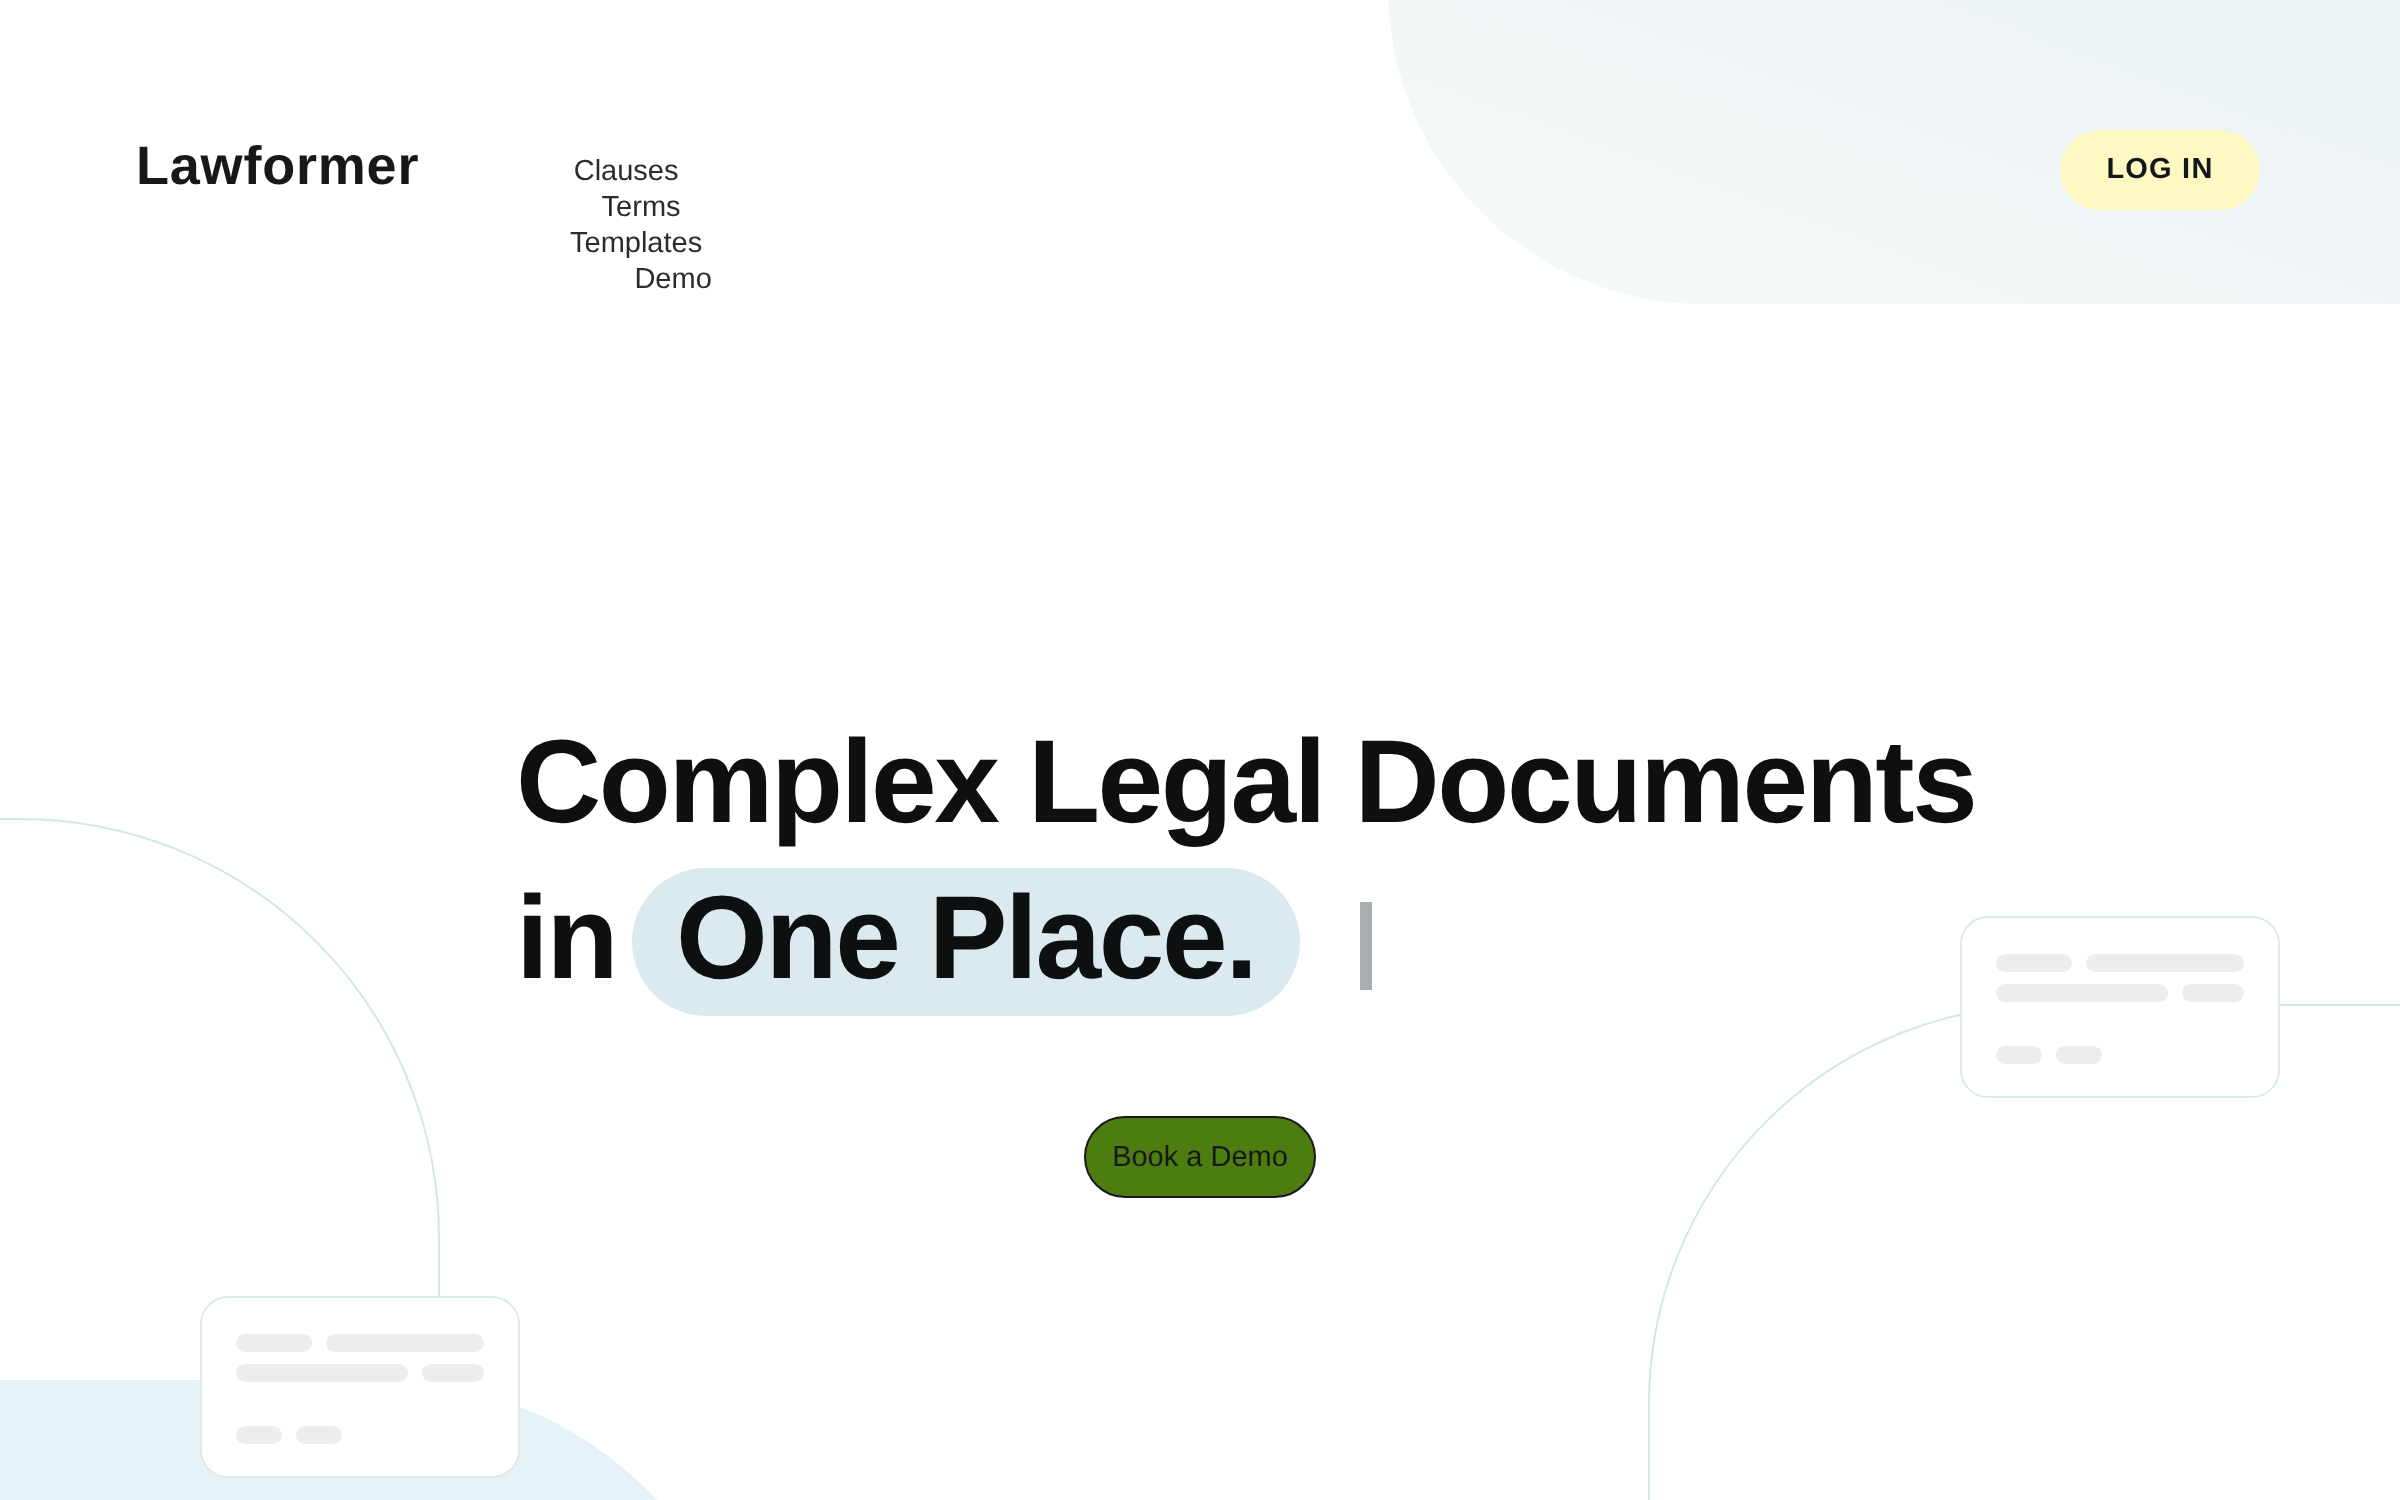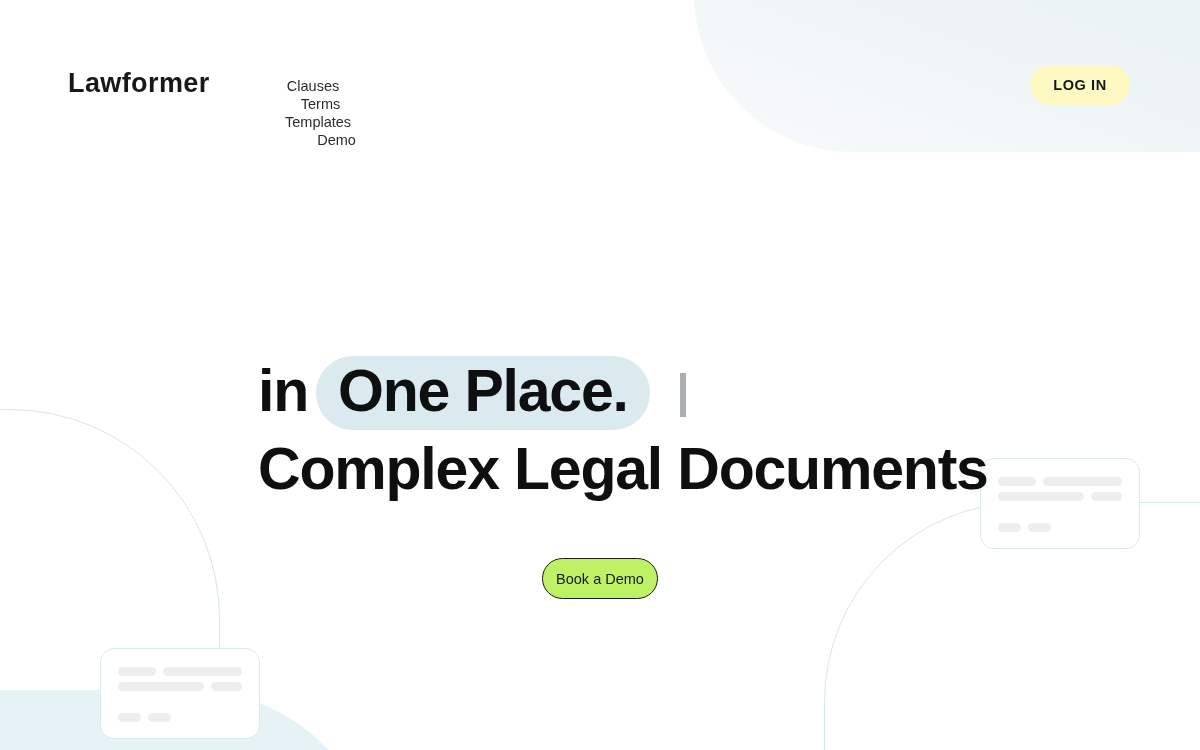--- a/index.html
+++ b/index.html
@@ -210,21 +210,21 @@
   }
 
   .demo-button {
     position: absolute;
     left: 542px;
     top: 558px;
     width: 116px;
     height: 41px;
     border: 1.7px solid #16181a;
     border-radius: 21px;
-    background: #bef264;
+    background: #4d7c0f;
     color: #16181a;
     font-family: inherit;
     font-size: 14.5px;
     font-weight: normal;
     cursor: pointer;
     display: flex;
     align-items: center;
     justify-content: center;
     white-space: nowrap;
   }
@@ -281,20 +281,20 @@
     <a class="nav-link" href="#">Templates</a>
     <a class="nav-link" href="#">Demo</a>
   </nav>
 
   <button class="login-button">LOG IN</button>
 </header>
 
 <section class="hero">
 
   <h1 class="hero-headline">
+    <span class="hl-line">Complex Legal Documents</span>
     <span class="hl-line">
       <span>in</span><span class="hl-highlight">One Place.</span><span class="hl-caret"></span>
     </span>
-    <span class="hl-line">Complex Legal Documents</span>
   </h1>
 
   <button class="demo-button">Book a Demo</button>
 </section>
 
 </body></html>

